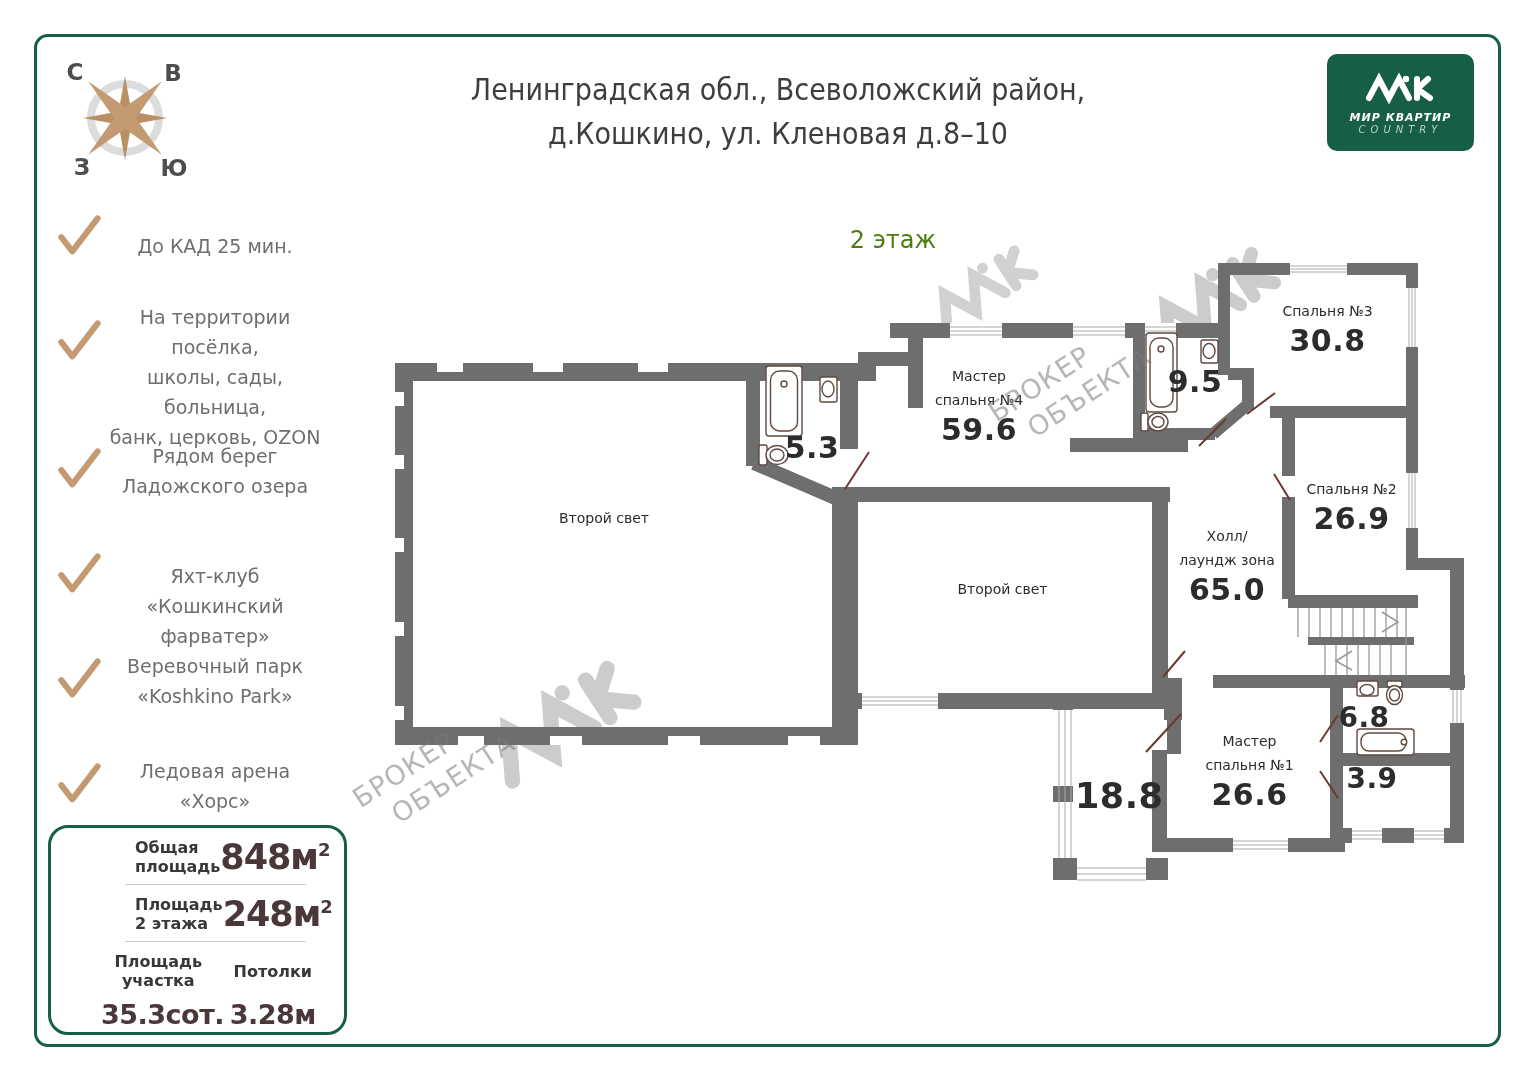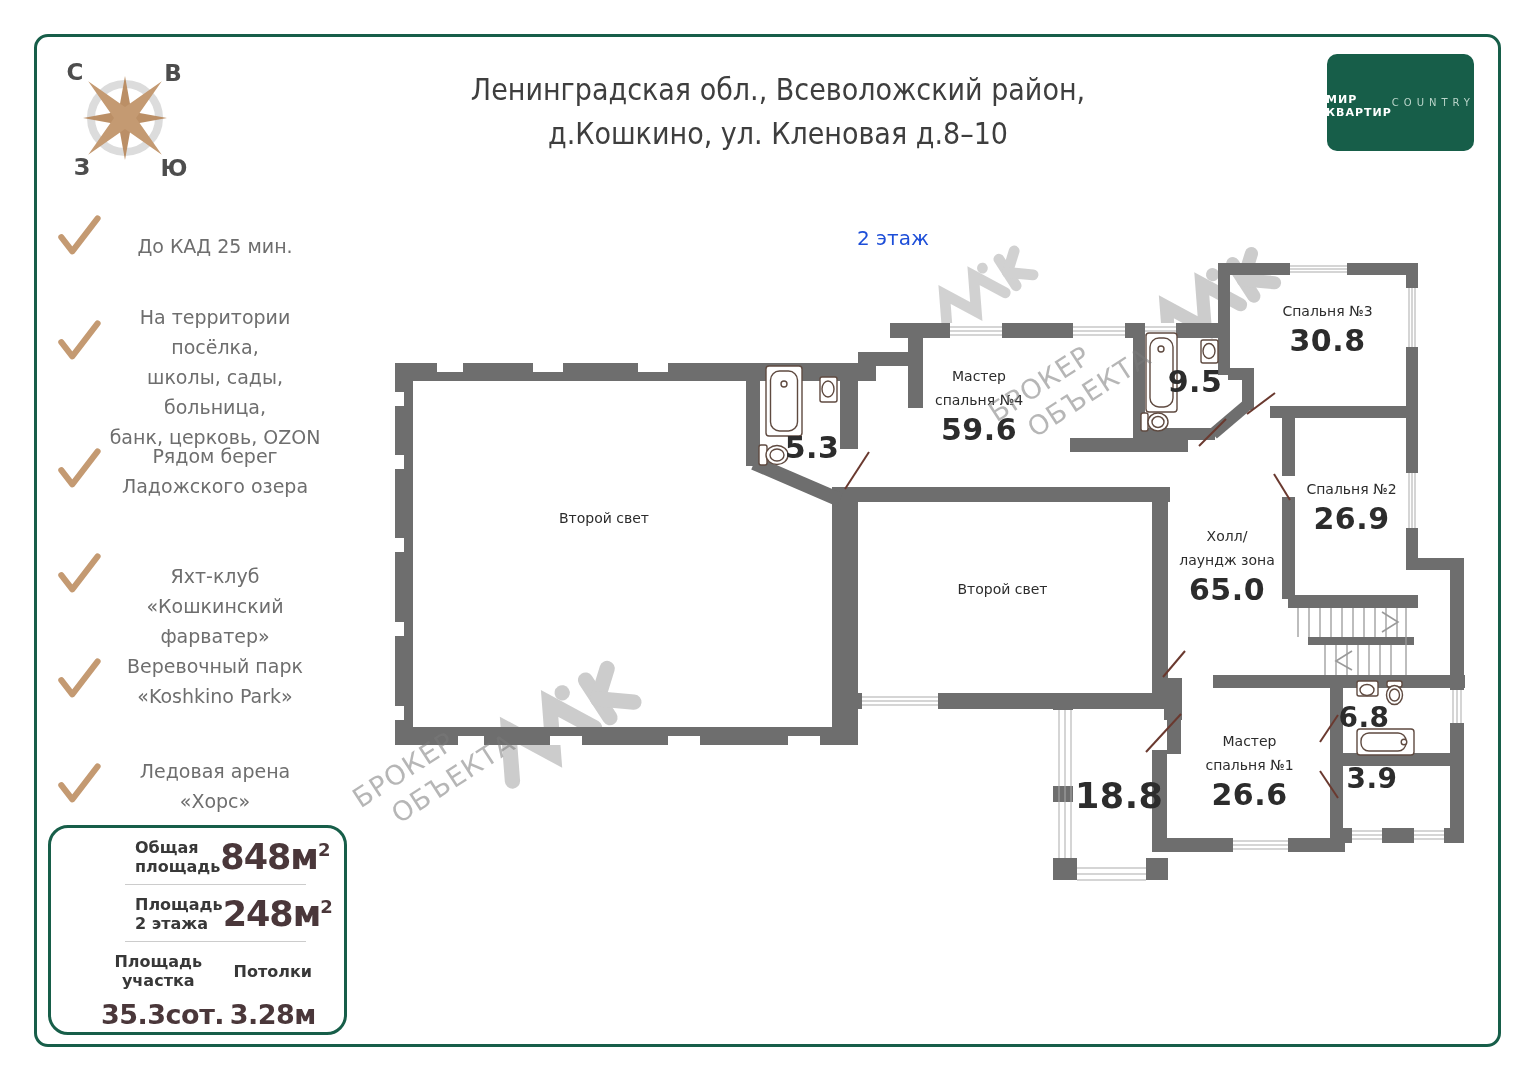--- a/index.html
+++ b/index.html
@@ -4,26 +4,26 @@
 <style>
   html,body{margin:0;padding:0;background:#ffffff;}
   #page{position:relative;width:1536px;height:1080px;background:#ffffff;overflow:hidden;
         font-family:"DejaVu Sans","Liberation Sans",sans-serif;color:#3e3e3e;}
   .frame{position:absolute;left:34px;top:34px;width:1461px;height:1007px;
          border:3px solid #175e49;border-radius:14px;}
   
   .title{position:absolute;left:388px;top:68px;width:780px;text-align:center;
          font-size:30px;line-height:44px;color:#3e3e3e;transform:scaleX(.9);font-weight:400;}
   .floor-label{position:absolute;left:828px;top:226px;width:130px;text-align:center;
-         font-size:20px;color:#1d4ed8;}
+         font-size:24px;color:#4d7c0f;}
   
   .compass{position:absolute;left:50px;top:45px;width:160px;height:160px;}
   
   .logo-box{position:absolute;left:1327px;top:54px;width:147px;height:97px;background:#175e49;
-            border-radius:10px;display:flex;flex-direction:row;align-items:center;justify-content:center;}
+            border-radius:10px;display:flex;flex-direction:column;align-items:center;justify-content:center;font-style:italic;}
   .logo-brand{color:#ffffff;font-size:11px;font-weight:700;letter-spacing:1px;margin-top:6px;}
   .logo-sub{color:#b9d4c9;font-size:10px;letter-spacing:5px;margin-top:0;}
   
   .check{position:absolute;width:44px;height:42px;}
   .ftext{position:absolute;left:100px;width:230px;text-align:center;font-size:19px;
          line-height:30px;color:#6e6e6e;}
   
   .infobox{position:absolute;left:48px;top:825px;width:299px;height:210px;border:3px solid #175e49;
            border-radius:20px;background:#fff;box-sizing:border-box;padding-left:36px;}
   .srow{display:flex;align-items:center;justify-content:space-between;padding:9px 30px 7px 48px;}

